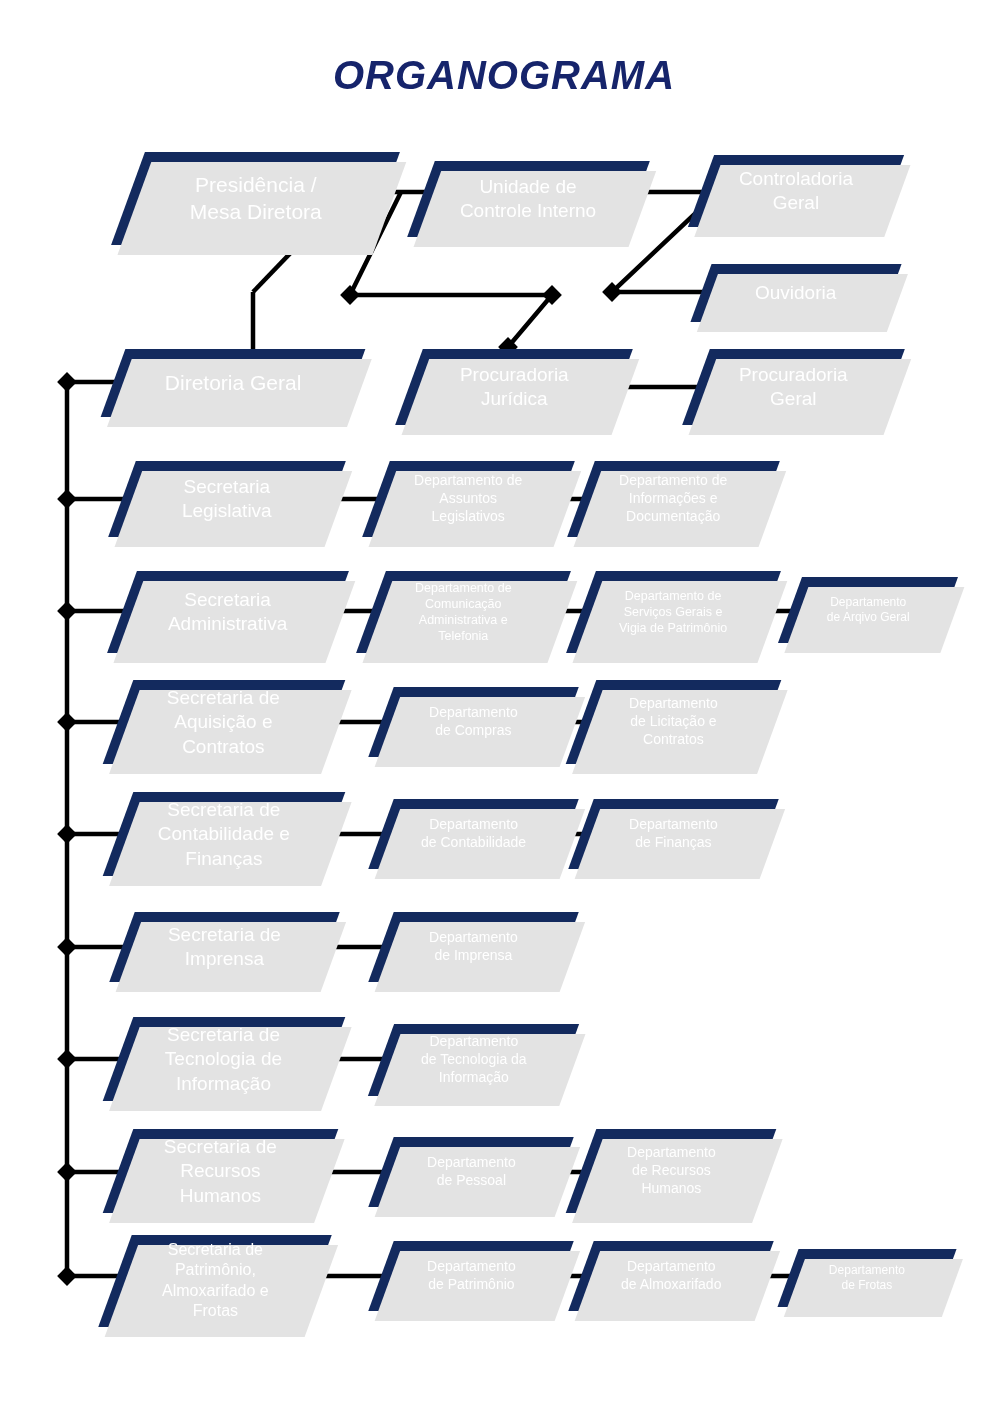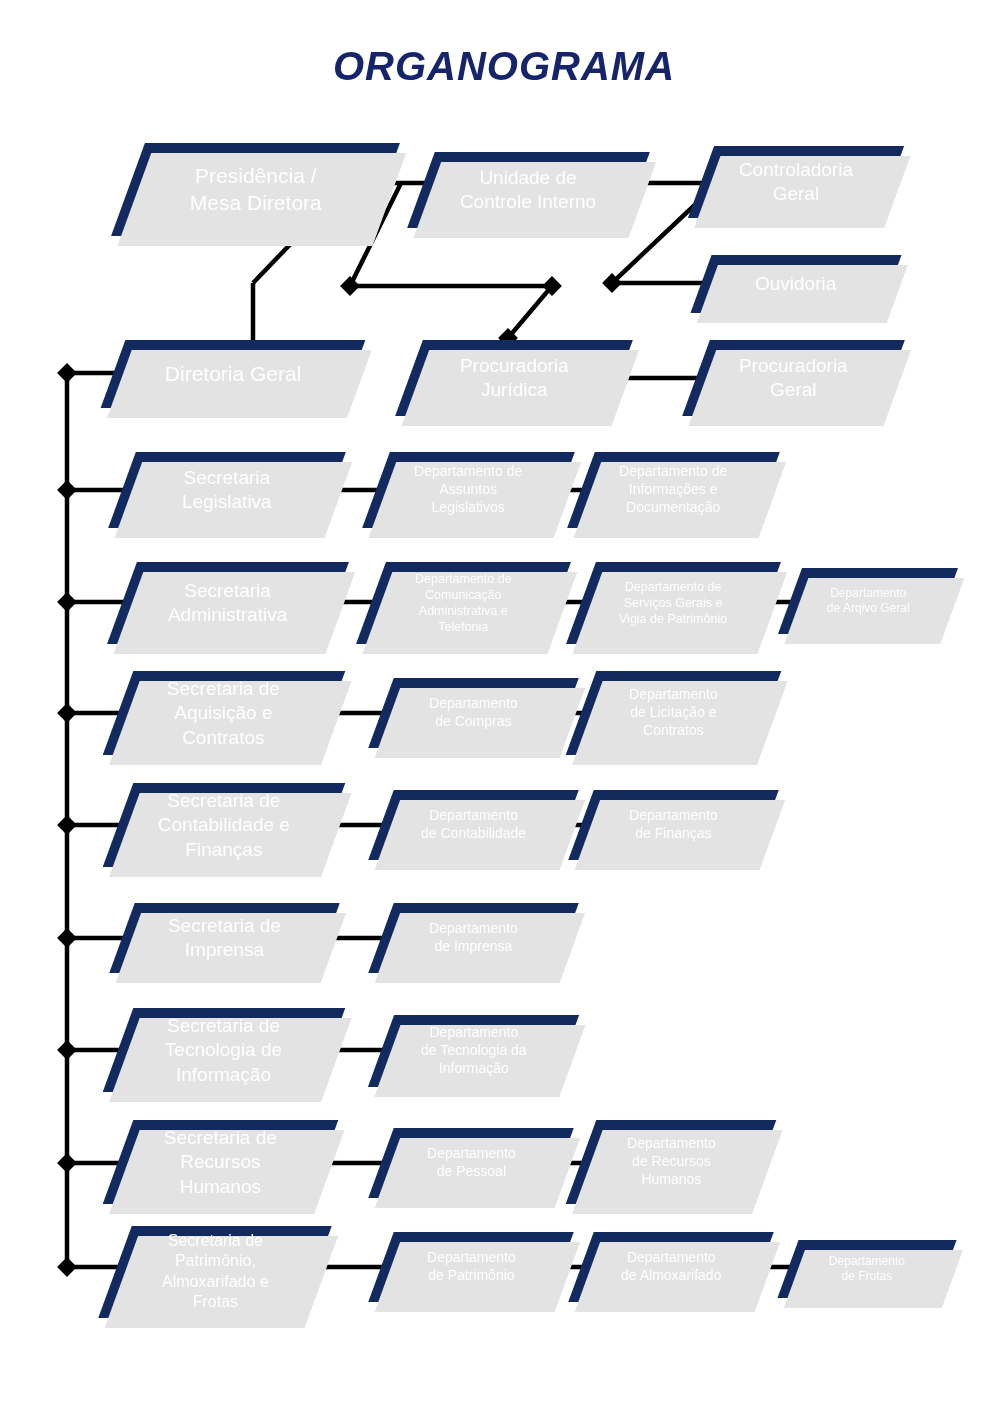--- a/index.html
+++ b/index.html
@@ -1,20 +1,20 @@
 <!DOCTYPE html>
 <html><head>
 <meta charset="utf-8">
 <style>
   html,body{margin:0;padding:0;background:#ffffff;}
   body{
     width:1008px;height:1425px;position:relative;overflow:hidden;
     font-family:"Liberation Sans","DejaVu Sans",sans-serif;
   }
-  #chart-root{position:absolute;left:0;top:0;width:1008px;height:1062px;border-radius:21px;}
+  #chart-root{position:absolute;left:0;top:9px;width:1008px;height:1062px;border-radius:21px;}
 
   
   .chart-title{
     position:absolute;left:0;top:44px;width:1008px;
     text-align:center;
     font-size:40px;font-weight:bold;font-style:italic;
     letter-spacing:1px;
     color:#16246b;
     white-space:pre;
   }

